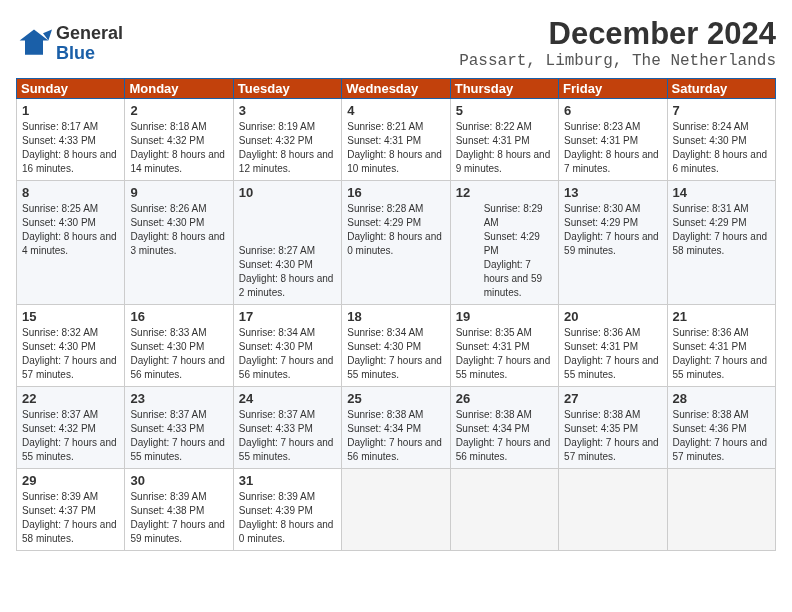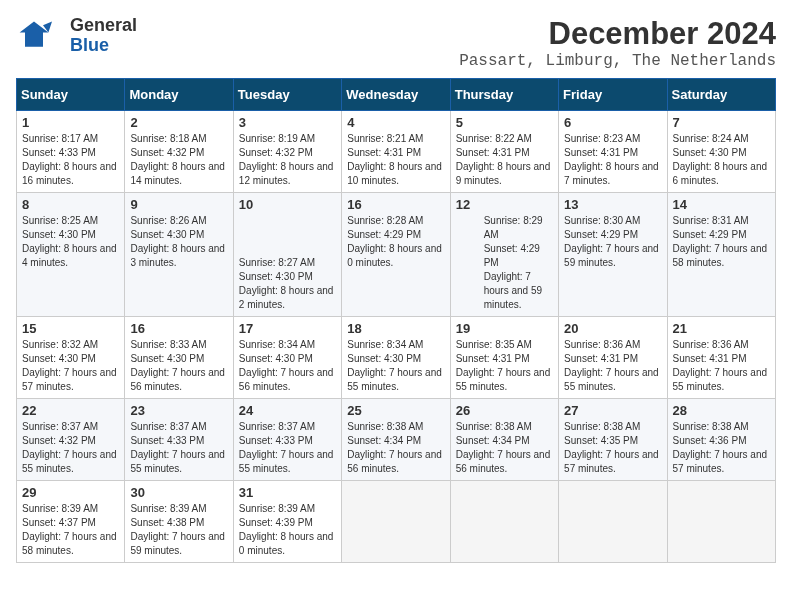--- a/index.html
+++ b/index.html
@@ -27,23 +27,23 @@
     .location {
       font-size: 16px;
       color: #555;
       font-family: Liberation Mono, monospace;
     }
     .calendar {
       width: 100%;
       border-collapse: collapse;
     }
     .calendar th {
-      background: #0c4a6e;
+      background: #c2410c;
       color: #fff;
-      padding: 8px 4px;
+      padding: 2px 4px;
       font-size: 13px;
       font-weight: bold;
       text-align: left;
       border: 1px solid #1a5fa8;
     }
     .calendar td {
       border: 1px solid #ccc;
       vertical-align: top;
       padding: 4px 5px;
       width: 108px;
@@ -65,21 +65,22 @@
       font-size: 10px;
       line-height: 1.4;
       color: #333;
     }
     .empty-cell {
       background: #f5f5f5 !important;
     }
     .logo-wrapper {
       display: flex;
       align-items: center;
-      gap: 18px;
+      gap: 4px;
+      margin-top: 8px;
     }
     .logo-icon {
       width: 36px;
       height: 36px;
     }
     .logo-name {
       display: flex;
       flex-direction: column;
       line-height: 1.1;
     }

